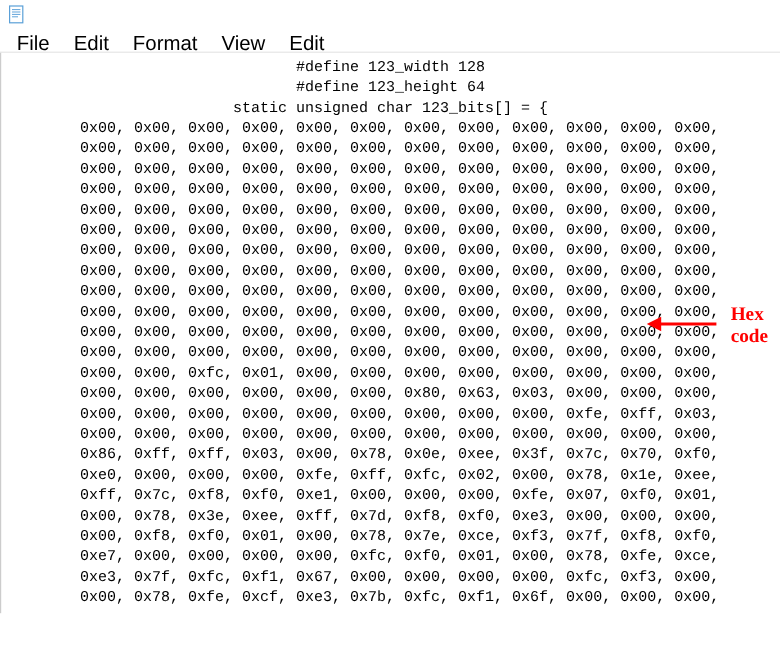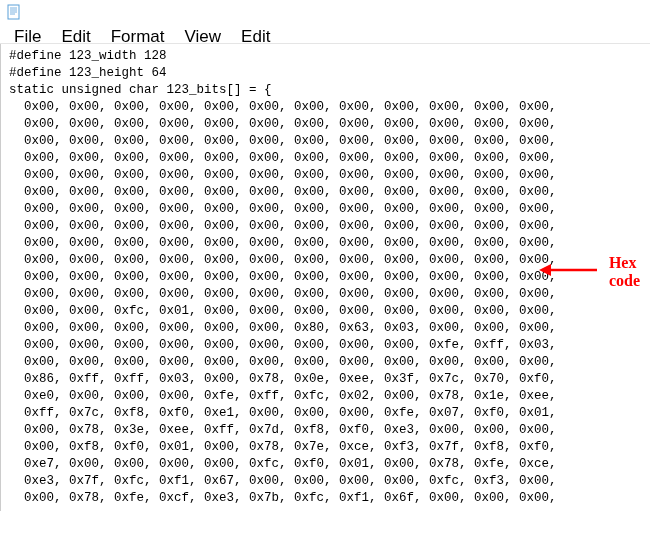--- a/index.html
+++ b/index.html
@@ -49,20 +49,21 @@
     font-family: Consolas, "Courier New", monospace;
     font-size: 12.5px;
     line-height: 17px;
     color: #000;
     white-space: pre;
     border-left: 1px solid #ccc;
   }
   .code-line {
     white-space: pre-wrap;
     padding-left: 0;
+    text-align: center;
   }
   .annotation {
     position: absolute;
     top: 254px;
     right: 10px;
     display: flex;
     align-items: center;
     color: #ff0000;
     font-family: Liberation Serif, serif;
     font-weight: bold;

